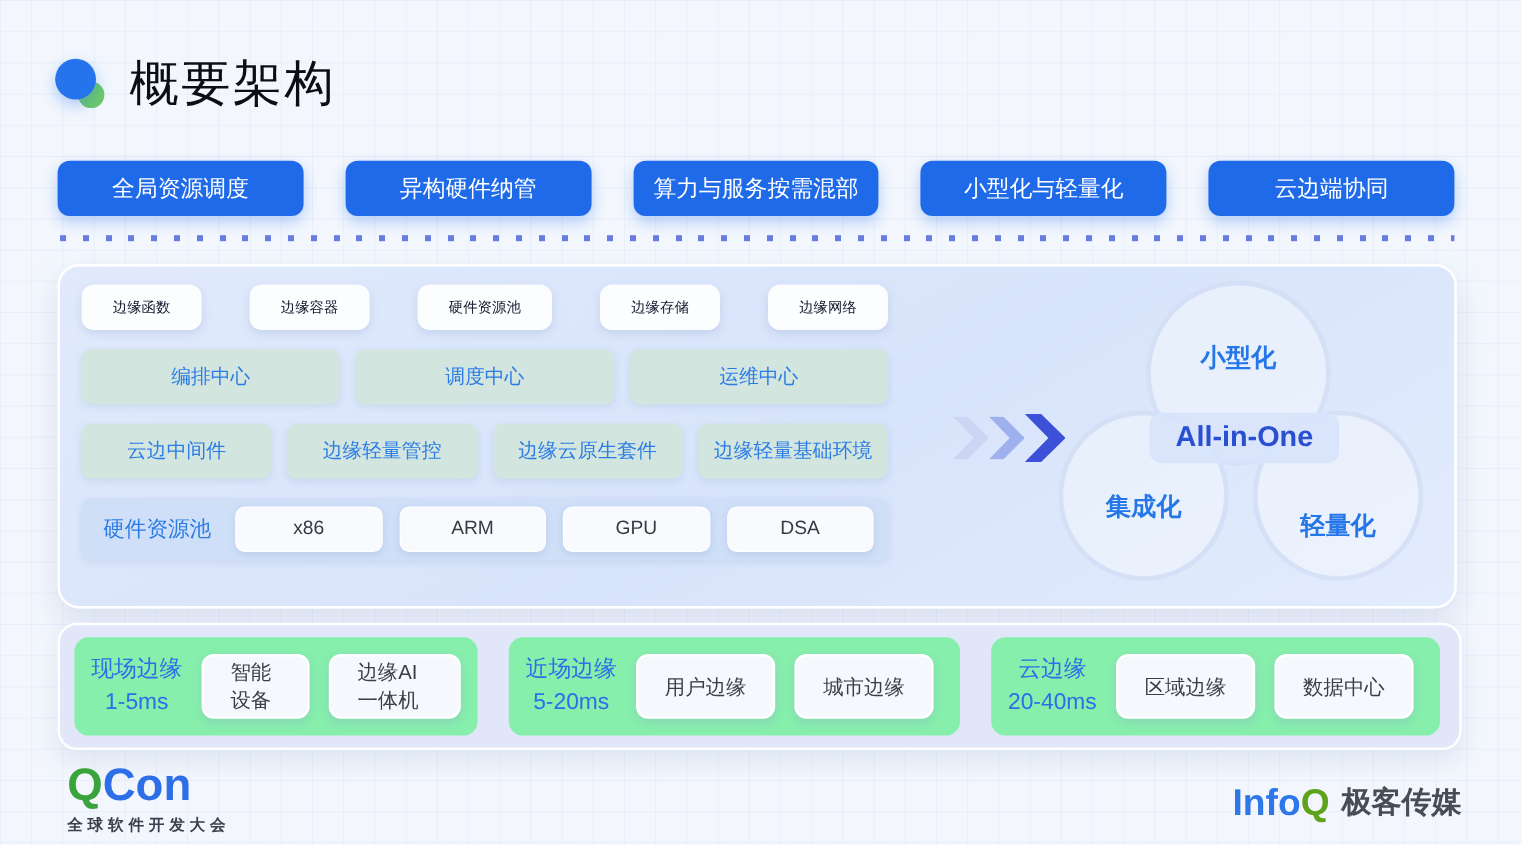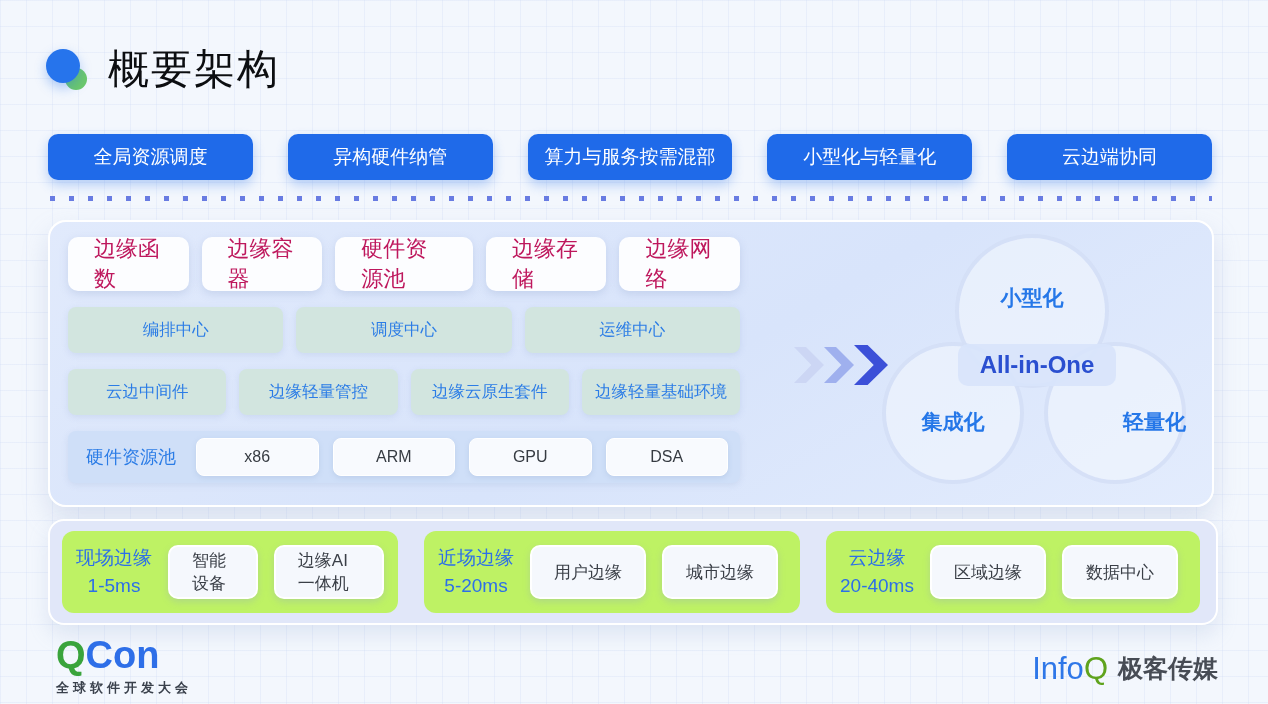--- a/index.html
+++ b/index.html
@@ -26,63 +26,63 @@
   .dotted{position:absolute;left:50px;top:196px;width:1162px;height:5px;
     background-image:repeating-linear-gradient(90deg,#5066dd 0 5px,transparent 5px 19px);opacity:.85;}
   
   .main-panel{position:absolute;left:48px;top:220px;width:1166px;height:287px;border-radius:18px;
     border:2px solid #fff;box-sizing:border-box;
     background:linear-gradient(150deg,#e1eafc 0%,#d8e4fb 55%,#e3ecfd 100%);
     box-shadow:0 12px 26px rgba(147,167,210,.28);}
   .stack{position:absolute;left:18px;top:15px;width:672px;}
   .row{display:flex;gap:13px;margin-bottom:16px;}
   .row.sb{justify-content:space-between;}
-  .pill-white{height:54px;padding:0 26px;background:#fcfdff;border-radius:10px;display:flex;align-items:center;justify-content:center;
-    font-size:22px;color:#be185d;box-shadow:0 3px 8px rgba(141,162,205,.30);}
+  .pill-white{height:38px;padding:0 26px;background:#fcfdff;border-radius:10px;display:flex;align-items:center;justify-content:center;
+    font-size:12px;color:#0f172a;box-shadow:0 3px 8px rgba(141,162,205,.30);}
   .pill-green{flex:1;height:46px;background:#d2e5df;border-radius:8px;display:flex;align-items:center;justify-content:center;
     font-size:16.5px;color:#2b7ce6;box-shadow:0 2px 6px rgba(141,162,205,.22);}
   .hw-strip{display:flex;align-items:center;gap:14px;background:#cfdff8;border-radius:8px;height:52px;padding:0 12px;
     box-shadow:0 2px 6px rgba(141,162,205,.22);}
   .hw-label{color:#2b7ce6;font-size:18px;white-space:nowrap;padding:0 6px;}
   .hw-chip{flex:1;height:36px;background:#f8fafe;border:1px solid #fff;border-radius:8px;display:flex;align-items:center;justify-content:center;
     font-size:16px;color:#363b42;box-shadow:0 2px 5px rgba(141,162,205,.25);}
   
   .arrows{position:absolute;left:744px;top:123px;display:flex;align-items:center;}
   .chev{width:30px;height:36px;clip-path:polygon(0 0,40% 0,100% 50%,40% 100%,0 100%,58% 50%);}
   .chev.c1{background:#ccd6f4;}
   .chev.c2{background:#9fb0ee;}
   .chev.c3{background:#3c50d8;width:34px;height:40px;}
   .circle{position:absolute;border-radius:50%;background:rgba(242,246,254,.60);border:4px solid rgba(197,210,243,.55);box-sizing:border-box;}
   .circle.top{left:905px;top:12px;width:154px;height:154px;}
   .circle.bl{left:832px;top:120px;width:142px;height:142px;}
   .circle.br{left:994px;top:120px;width:142px;height:142px;}
   .bubble-label{position:absolute;color:#2577e8;font-size:21px;font-weight:600;text-align:center;}
   .lbl-top{left:905px;top:62px;width:154px;}
   .lbl-left{left:832px;top:186px;width:142px;}
-  .lbl-right{left:994px;top:186px;width:142px;text-align:right;}
+  .lbl-right{left:994px;top:202px;width:142px;}
   .allinone{position:absolute;left:908px;top:122px;width:158px;height:42px;background:rgba(216,228,251,.92);border-radius:10px;
     display:flex;align-items:center;justify-content:center;color:#2a4fd0;font-weight:800;font-size:24px;}
   
   .bottom-panel{position:absolute;left:48px;top:519px;width:1170px;height:106px;border-radius:16px;border:2px solid #fff;
     box-sizing:border-box;background:#e1e7f9;box-shadow:0 10px 20px rgba(147,167,210,.22);
     display:flex;align-items:center;gap:26px;padding:0 16px 0 12px;}
-  .tier{height:82px;background:#bef264;border-radius:12px;display:flex;align-items:center;gap:16px;padding:0 14px;box-sizing:border-box;}
+  .tier{height:82px;background:#86efac;border-radius:12px;display:flex;align-items:center;gap:16px;padding:0 14px;box-sizing:border-box;}
   .tier.t1{flex:0 0 336px;}
   .tier.t2{flex:0 0 376px;}
   .tier.t3{flex:1;}
   .tier-label{text-align:center;color:#2c6fe8;font-size:19px;line-height:1.5;white-space:nowrap;}
   .tier-chip{height:50px;padding:0 22px;background:#f5f8fd;border:2px solid #fff;border-radius:10px;display:flex;align-items:center;justify-content:center;
     font-size:17px;color:#3a3f47;box-shadow:0 3px 7px rgba(141,162,205,.30);}
   
   .qcon{position:absolute;left:56px;top:636px;}
   .qcon-word{font-size:38px;font-weight:800;line-height:1;}
   .qcon-q{color:#3aa43c;} .qcon-con{color:#2e6fe8;text-align:right;}
   .qcon-sub{margin-top:5px;font-size:13px;font-weight:700;letter-spacing:4px;color:#3a414c;}
   .infoq{position:absolute;right:50px;top:652px;display:flex;align-items:center;gap:10px;}
-  .infoq-word{font-size:31px;font-weight:400;line-height:1;}
+  .infoq-word{font-size:31px;font-weight:700;line-height:1;}
   .infoq-info{color:#2e77e8;} .infoq-q{color:#5fa31d;}
   .infoq-brand{font-size:25px;font-weight:700;color:#474c55;}
 </style>
 </head>
 <body>
 
 <div class="slide">
 
   <div class="header">
     <div class="logo-dot">

